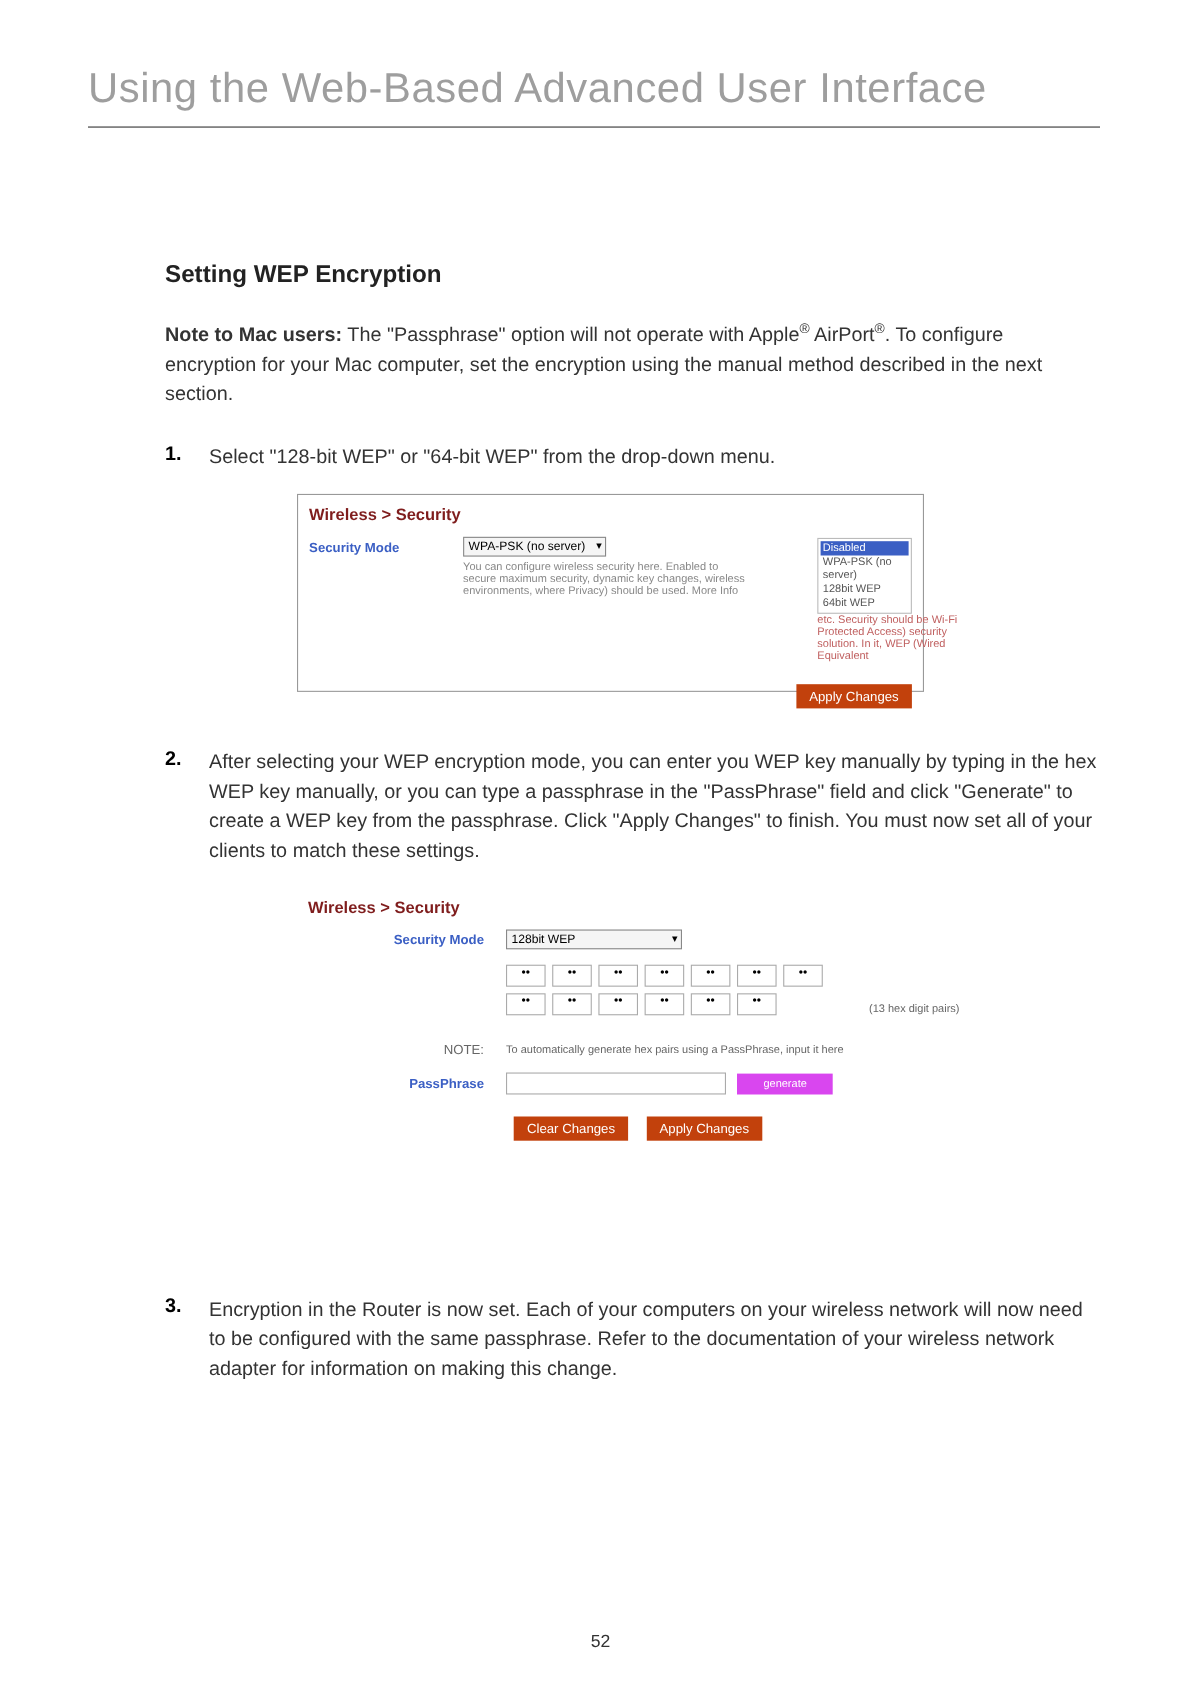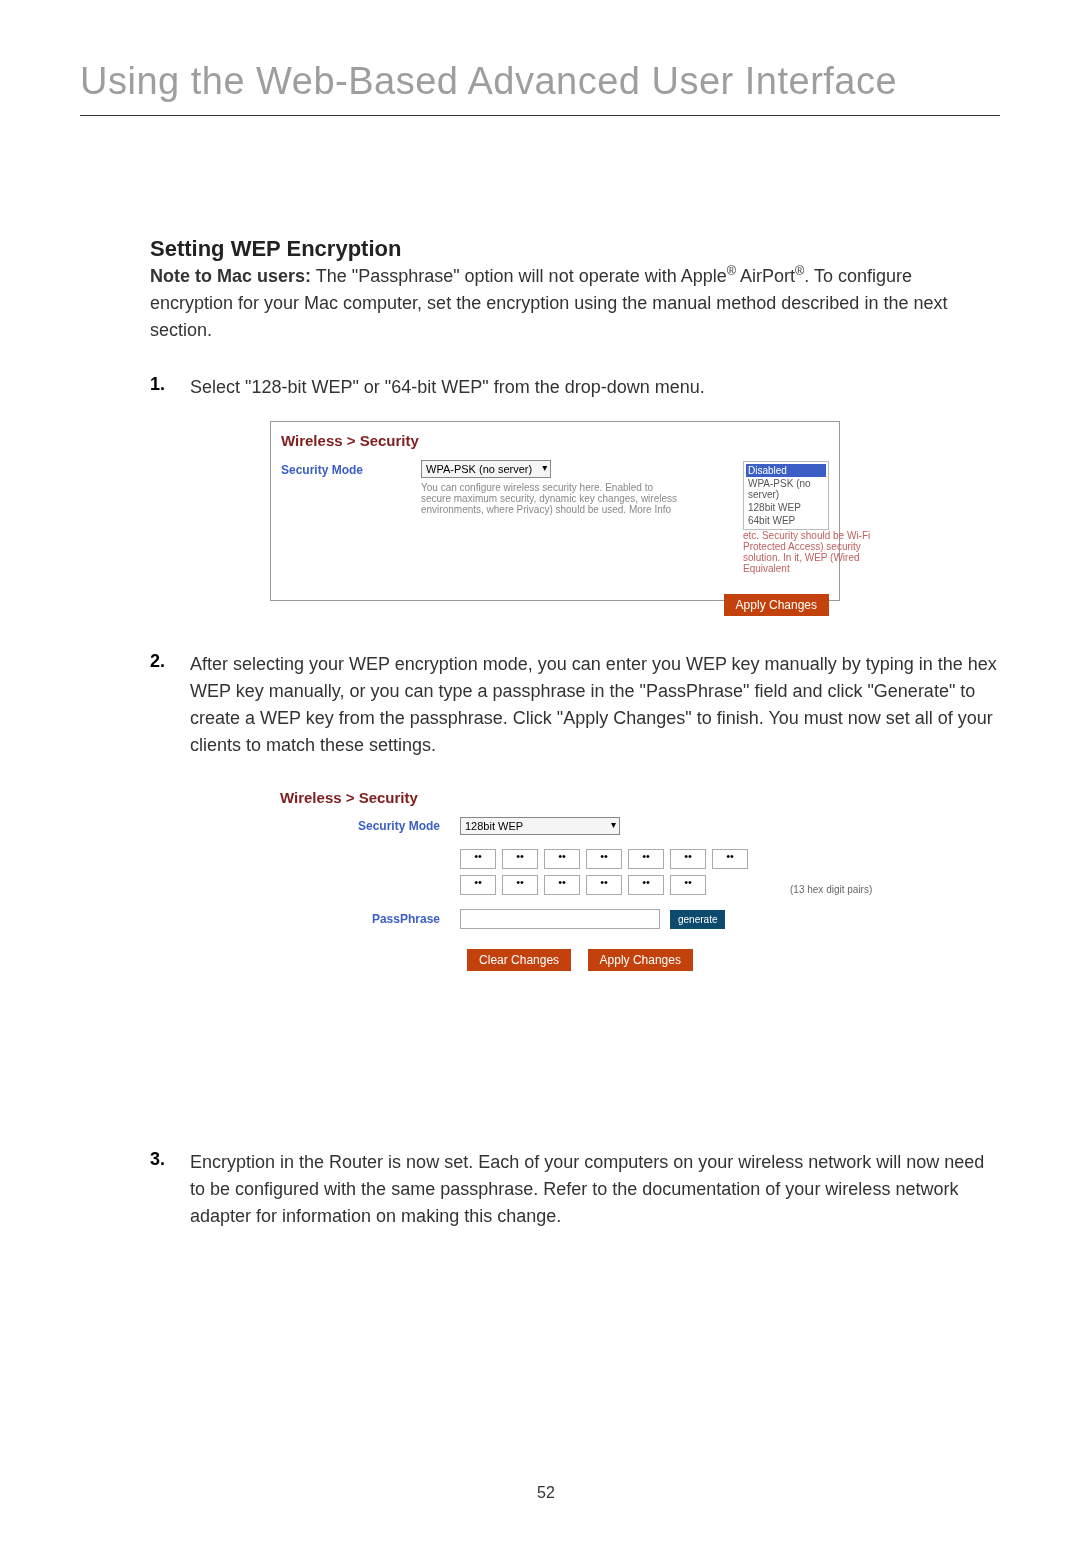--- a/index.html
+++ b/index.html
@@ -26,21 +26,21 @@
       padding-bottom: 12px;
       margin-bottom: 120px;
     }
     .content {
       margin-left: 70px;
     }
     .section-heading {
       font-size: 22px;
       font-weight: bold;
       color: #222;
-      margin-bottom: 0;
+      margin-bottom: 28px;
     }
     .note-paragraph {
       font-size: 18px;
       line-height: 1.5;
       color: #333;
       margin-bottom: 30px;
     }
     .bold {
       font-weight: bold;
     }
@@ -207,24 +207,24 @@
       color: #666;
       line-height: 1.3;
     }
     .passphrase-input {
       border: 1px solid #aaa;
       width: 200px;
       height: 20px;
       background: #fff;
     }
     .gen-button {
-      background: #0c4a6e;
+      background: #d946ef;
       color: #fff;
       font-size: 10px;
-      padding: 4px 8px;
+      padding: 4px 24px;
       border: none;
       margin-left: 10px;
     }
     .ss2-foot {
       text-align: center;
       margin-top: 20px;
     }
     .ss2-foot .ss-button {
       margin: 0 6px;
       min-width: 100px;
@@ -314,20 +314,24 @@
             <span class="hex-input">••</span>
             <span class="hex-input">••</span>
             <span class="hex-input">••</span>
             <span class="hex-input">••</span>
             <span class="hex-input">••</span>
           </div>
           <span class="hex-note">(13 hex digit pairs)</span>
         </div>
       </div>
 
+      <div class="ss2-row" style="margin-top:24px;">
+        <div class="ss2-label" style="color:#666; font-weight:normal;">NOTE:</div>
+        <div class="ss2-field ss2-note-text">To automatically generate hex pairs using a PassPhrase, input it here</div>
+      </div>
 
       <div class="ss2-row">
         <div class="ss2-label">PassPhrase</div>
         <div class="ss2-field" style="display:flex; align-items:center;">
           <span class="passphrase-input"></span>
           <span class="gen-button">generate</span>
         </div>
       </div>
 
       <div class="ss2-foot">

